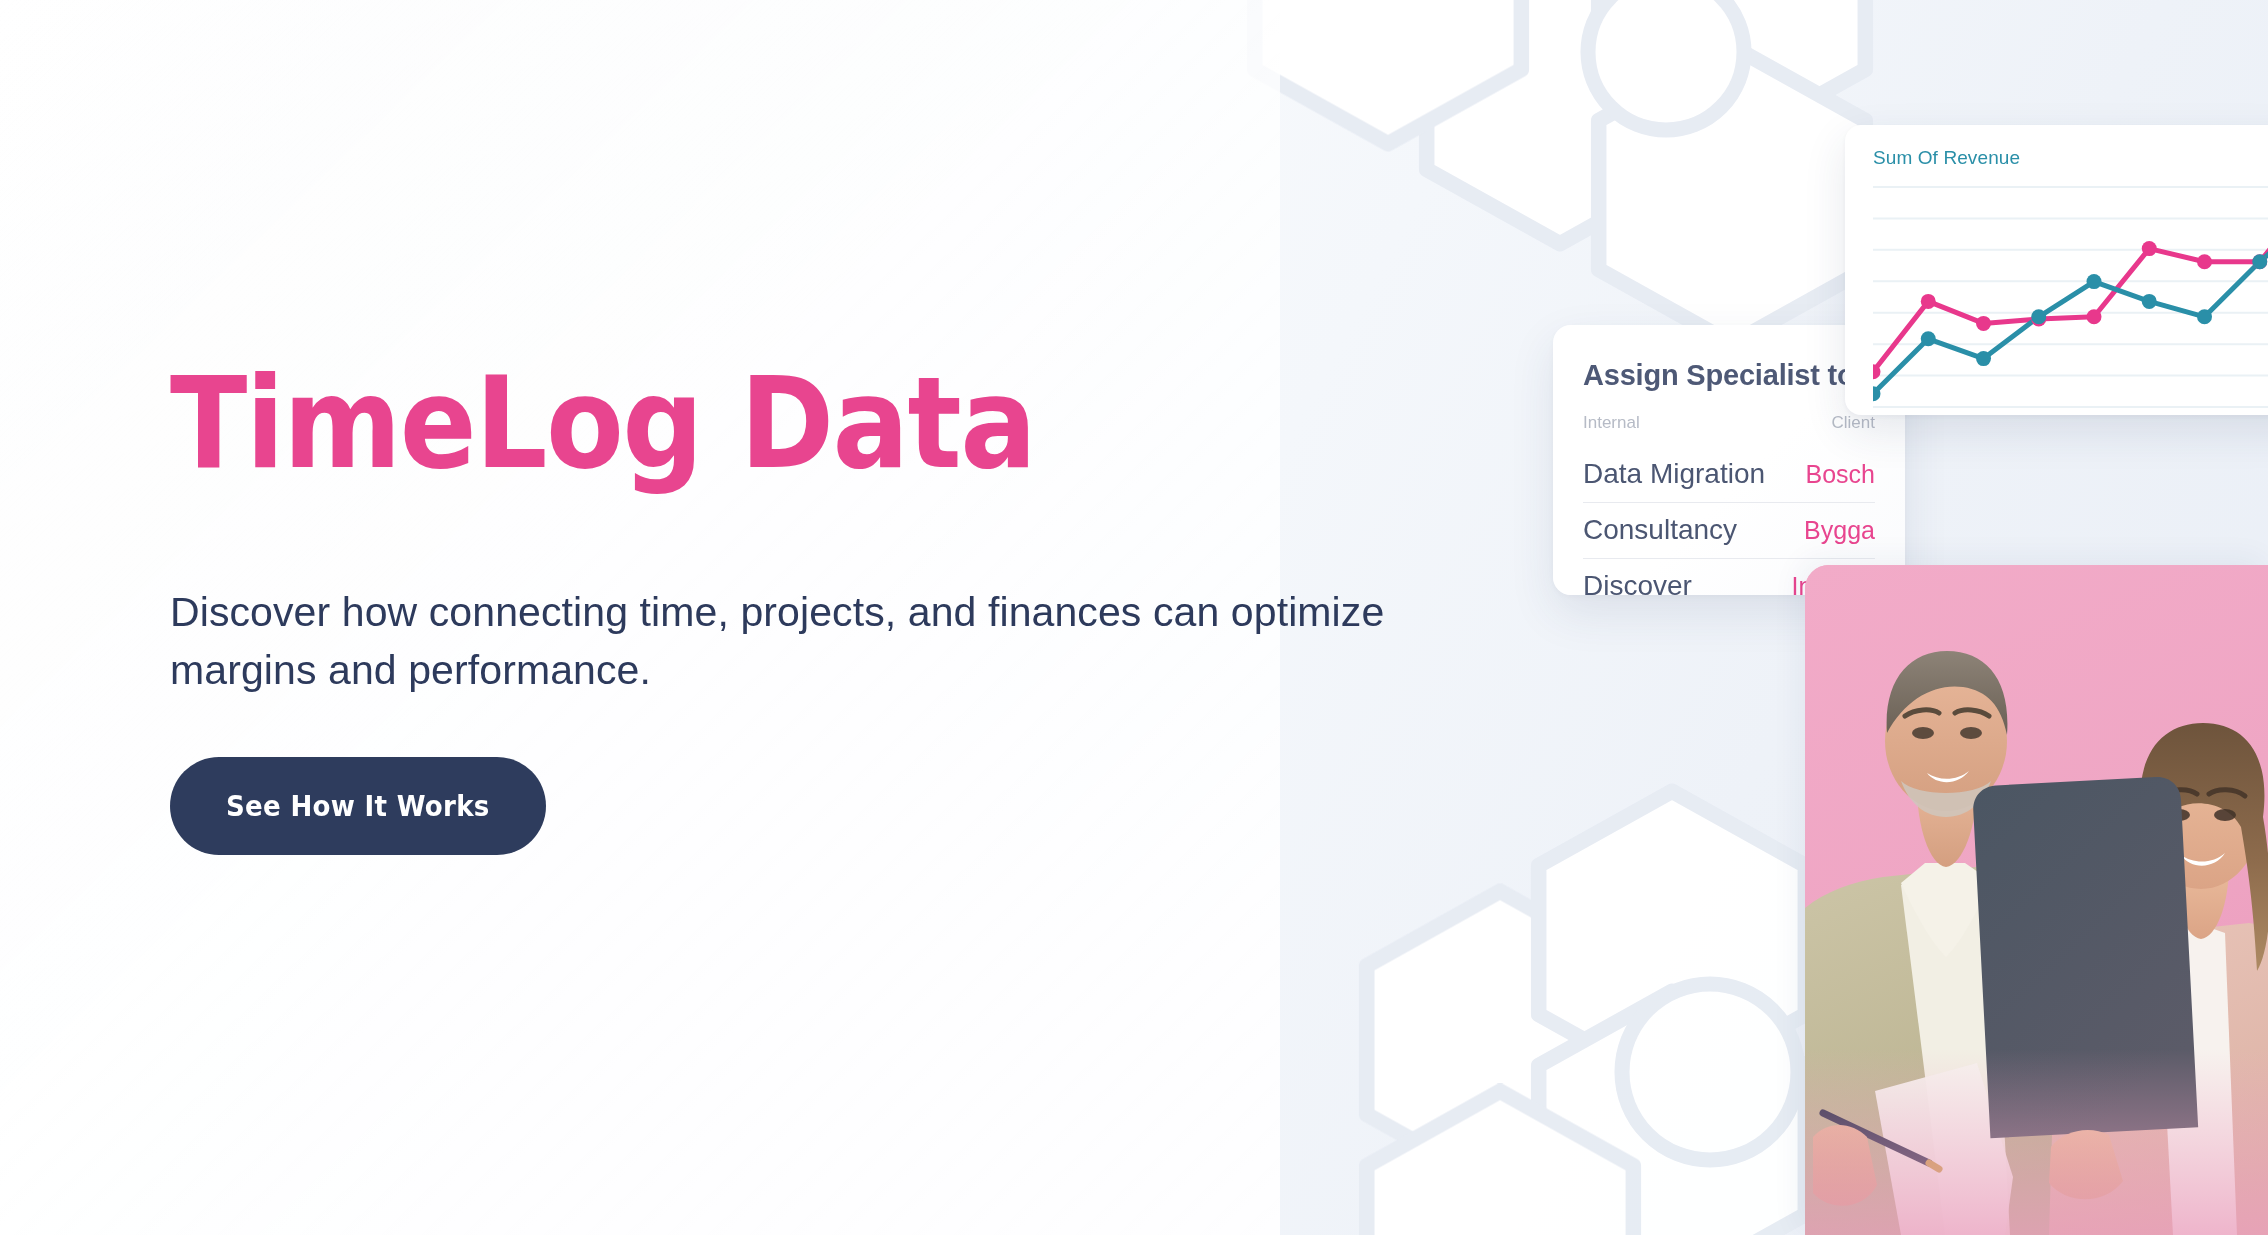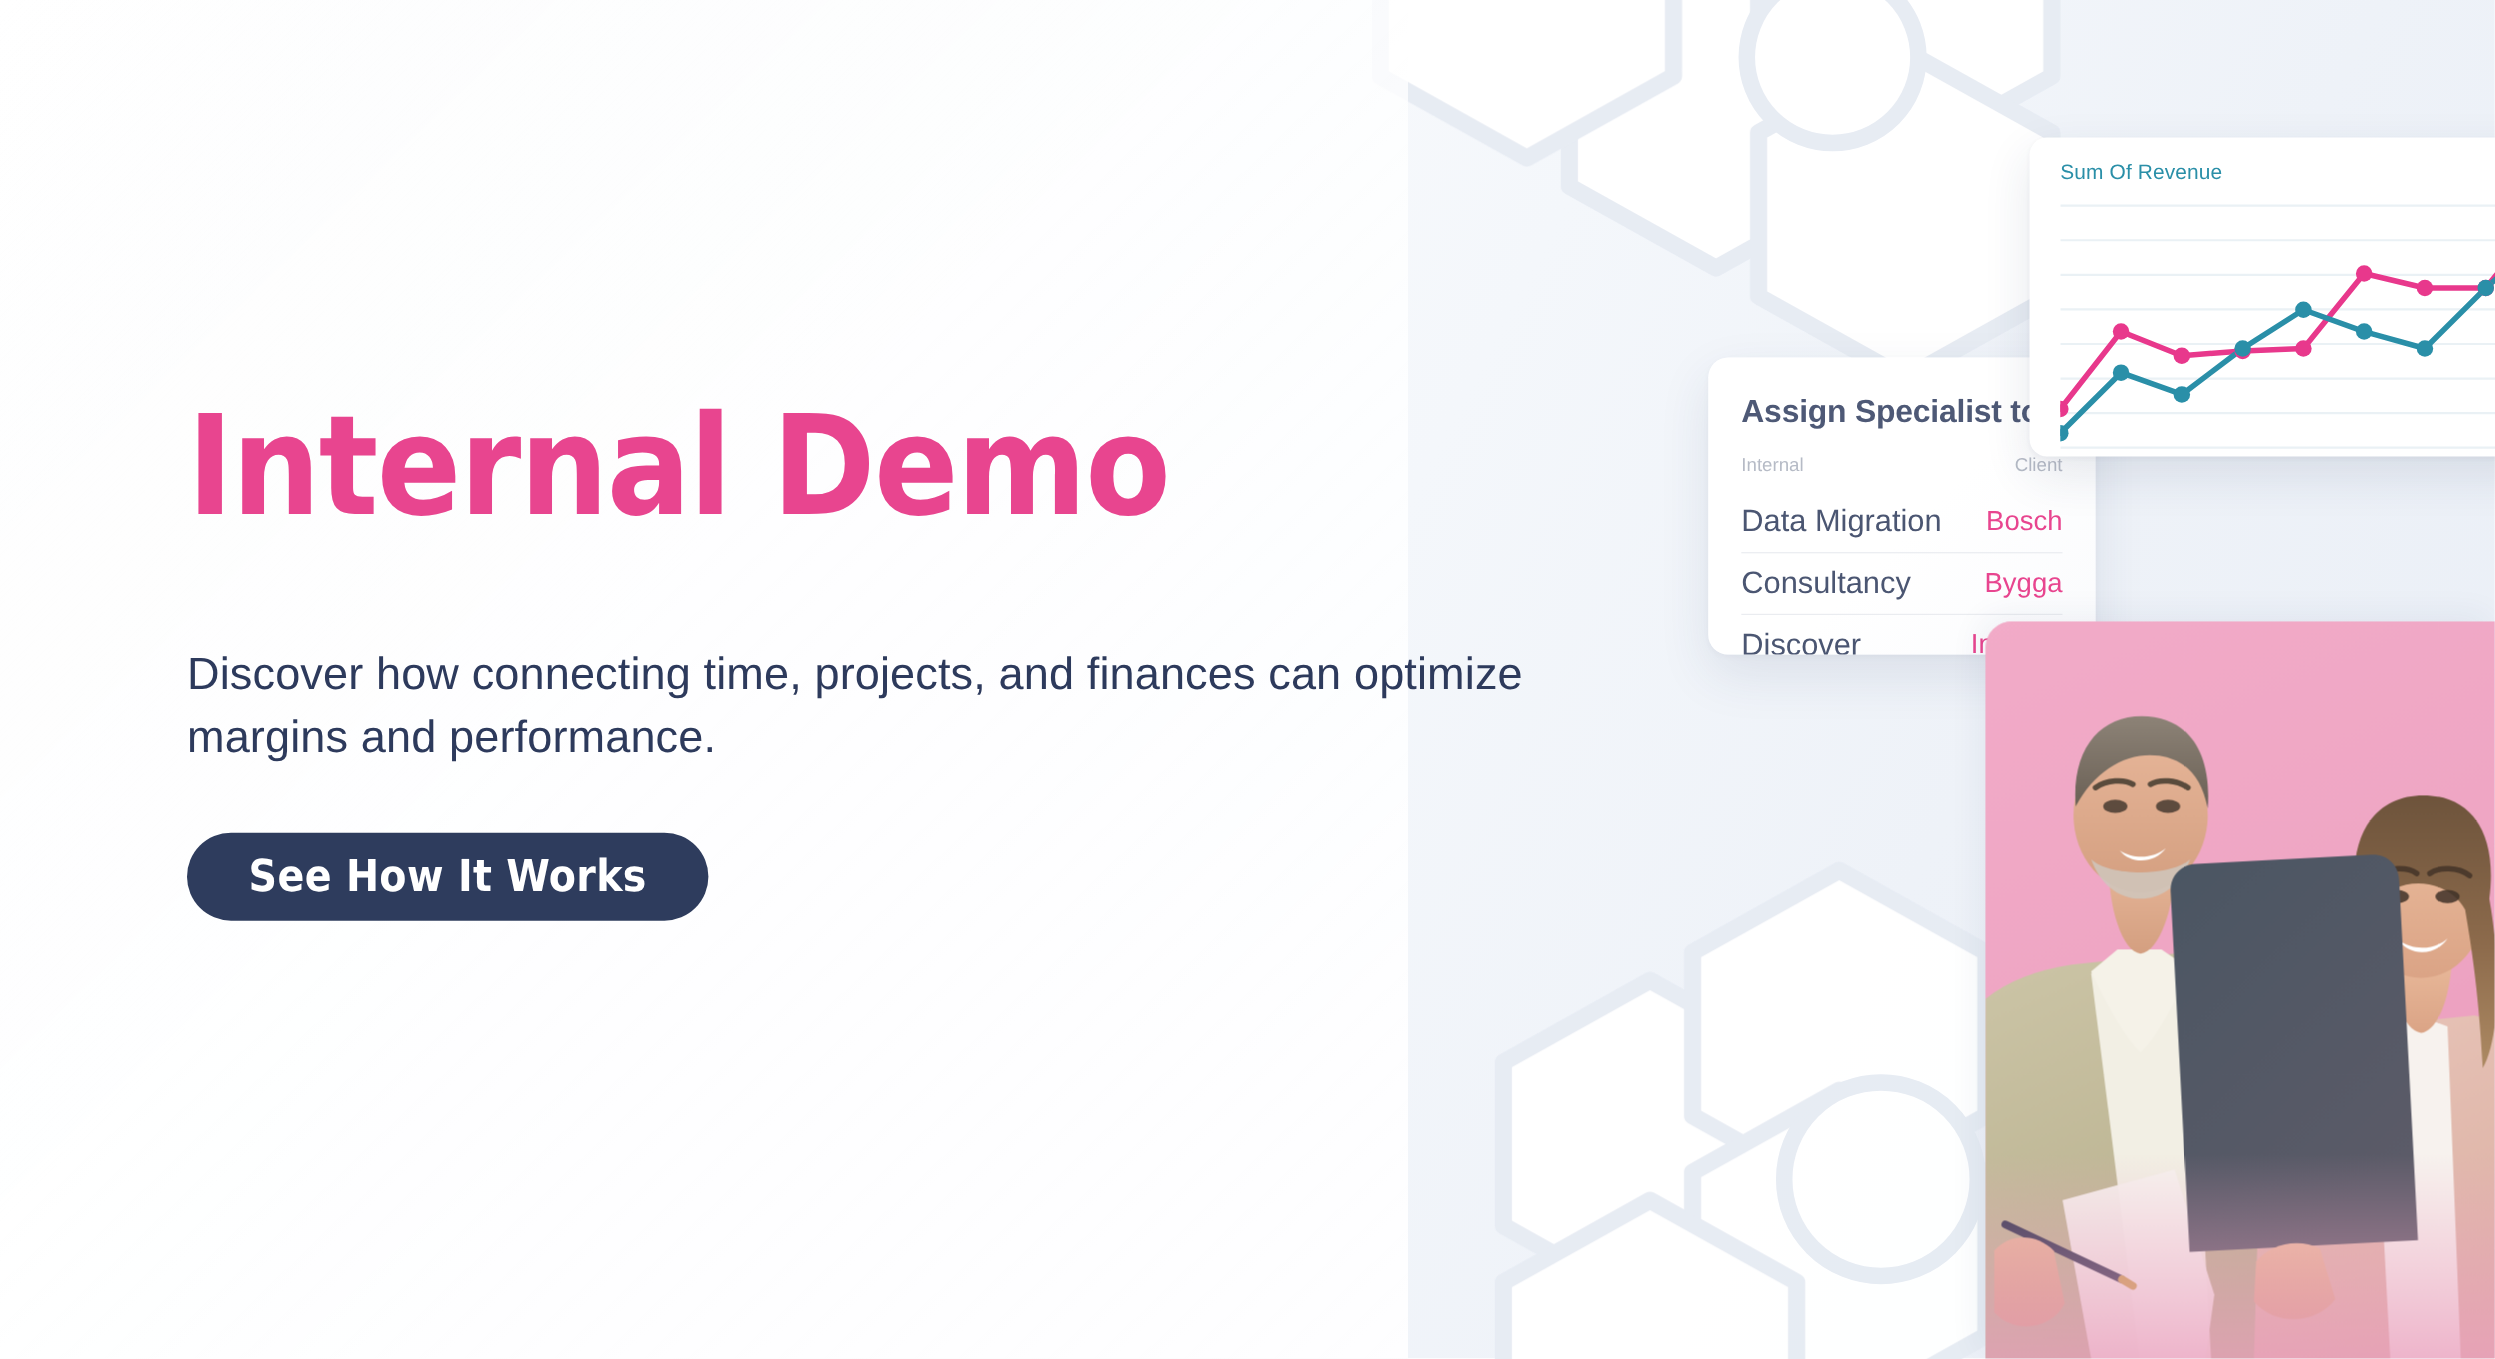--- a/index.html
+++ b/index.html
@@ -47,26 +47,26 @@
     color: #2d3a5c;
     font-weight: 400;
     max-width: 1290px;
     letter-spacing: 0.1px;
   }
   .hero-cta {
     display: inline-flex;
     align-items: center;
     justify-content: center;
     margin-top: 58px;
-    height: 80px;
+    height: 98px;
     padding: 0 56px;
     border-radius: 49px;
     background: #2e3c5d;
     color: #ffffff;
-    font-size: 40px;
+    font-size: 29px;
     font-weight: 700;
     letter-spacing: 0.3px;
     border: none;
     cursor: pointer;
     font-family: "DejaVu Sans", sans-serif;
     font-stretch: condensed;
     white-space: nowrap;
   }
 
   
@@ -197,21 +197,21 @@
             <use href="#hexcell"></use>
           </g>
         <circle cx="1710" cy="1072" r="88" fill="#ffffff" stroke="#e6ebf3" stroke-width="15"></circle>
         <circle cx="1666" cy="52" r="78" fill="#ffffff" stroke="#e6ebf3" stroke-width="15"></circle>
       </g>
       <rect x="0" y="0" width="1280" height="1235" fill="url(#bgfade)" opacity="0.9"></rect>
     </svg>
   </div>
 
   <div class="hero">
-    <h1 class="hero-title">Internal Demo</h1>
+    <h1 class="hero-title">TimeLog Data</h1>
     <p class="hero-sub">Discover how connecting time, projects, and finances can optimize margins and performance.</p>
     <button class="hero-cta">See How It Works</button>
   </div>
 
   <div class="panel-projects">
     <div class="panel-projects-title">Assign Specialist to</div>
 
     <div class="proj-head">
       <span>Internal</span>
       <span>Client</span>

